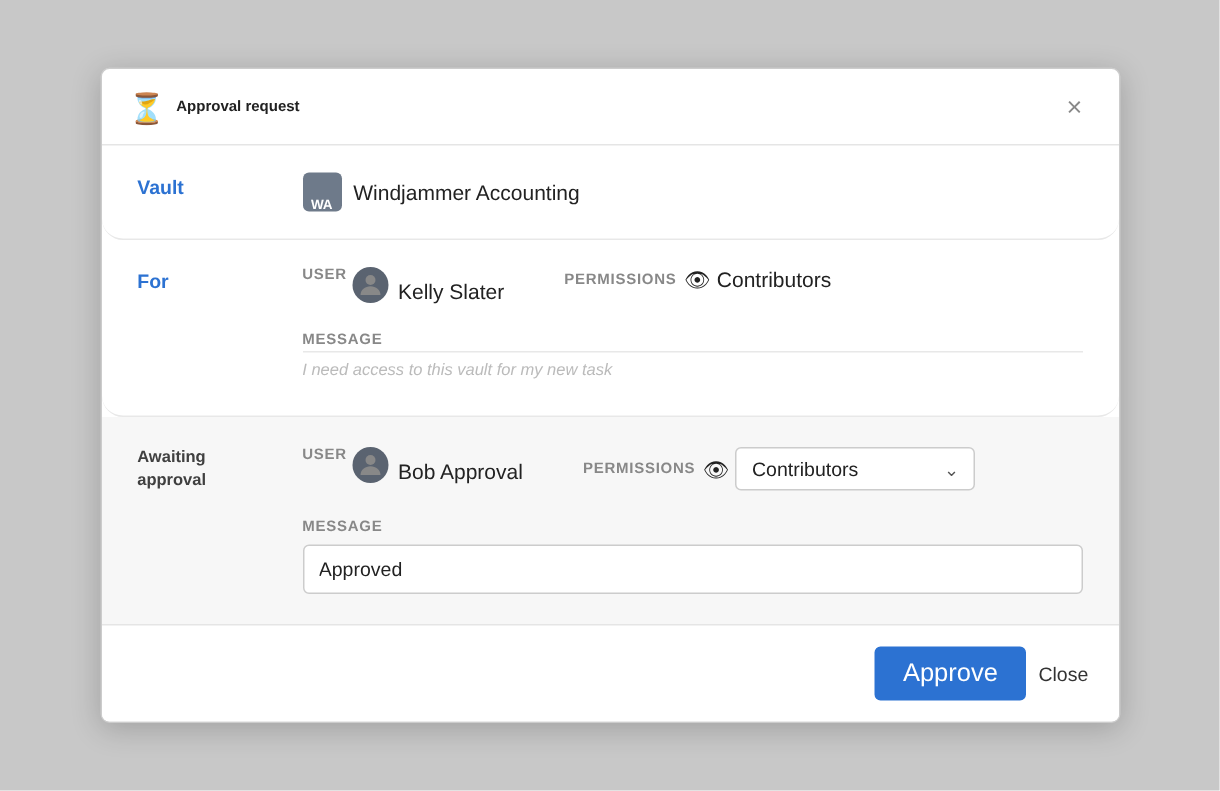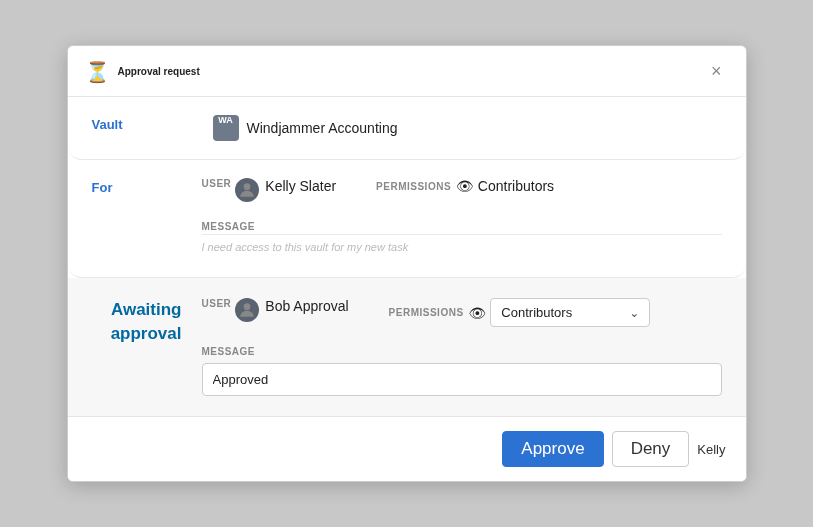--- a/index.html
+++ b/index.html
@@ -72,27 +72,26 @@
       display: flex;
       align-items: center;
       gap: 8px;
     }
     .vault-avatar {
       width: 26px;
       height: 26px;
       background: #6e7a8a;
       border-radius: 4px;
       display: flex;
-      align-items: flex-start;
+      align-items: flex-end;
       justify-content: center;
       font-size: 9px;
       font-weight: 700;
       color: #fff;
       flex-shrink: 0;
-      margin-left: 11px;
     }
     .vault-name {
       font-size: 14px;
       color: #222;
     }
     
     .for-content {
       display: flex;
       gap: 40px;
       align-items: flex-start;
@@ -106,21 +105,21 @@
       font-size: 10px;
       font-weight: 700;
       color: #888;
       letter-spacing: 0.5px;
       text-transform: uppercase;
     }
     .field-value {
       font-size: 14px;
       color: #222;
       display: flex;
-      align-items: flex-start;
+      align-items: flex-end;
       gap: 6px;
     }
     .user-avatar {
       width: 24px;
       height: 24px;
       border-radius: 50%;
       background: #5a6370;
       display: flex;
       align-items: center;
       justify-content: center;
@@ -153,26 +152,25 @@
     }
     
     .awaiting-section {
       display: flex;
       padding: 20px 24px;
       gap: 20px;
       align-items: flex-start;
       background: #f7f7f7;
     }
     .awaiting-label {
-      font-size: 17px;
+      font-size: 11px;
       font-weight: 600;
-      color: #0369a1;
+      color: #404040;
       min-width: 90px;
       line-height: 1.4;
-      text-align: right;
     }
     .awaiting-content {
       flex: 1;
     }
     .awaiting-top {
       display: flex;
       gap: 40px;
       align-items: flex-start;
     }
     .dropdown-control {
@@ -332,16 +330,15 @@
           <span class="field-label">MESSAGE</span>
           <input class="message-input" type="text" value="Approved" style="">
         </div>
       </div>
     </div>
 
   </div>
 
   <div class="dialog-footer">
     <button class="btn btn-approve">Approve</button>
-    <button class="btn btn-deny">Deny</button>
-    <button class="btn-close">Kelly</button>
+    <button class="btn-close">Close</button>
   </div>
 </div>
 
 </body></html>

